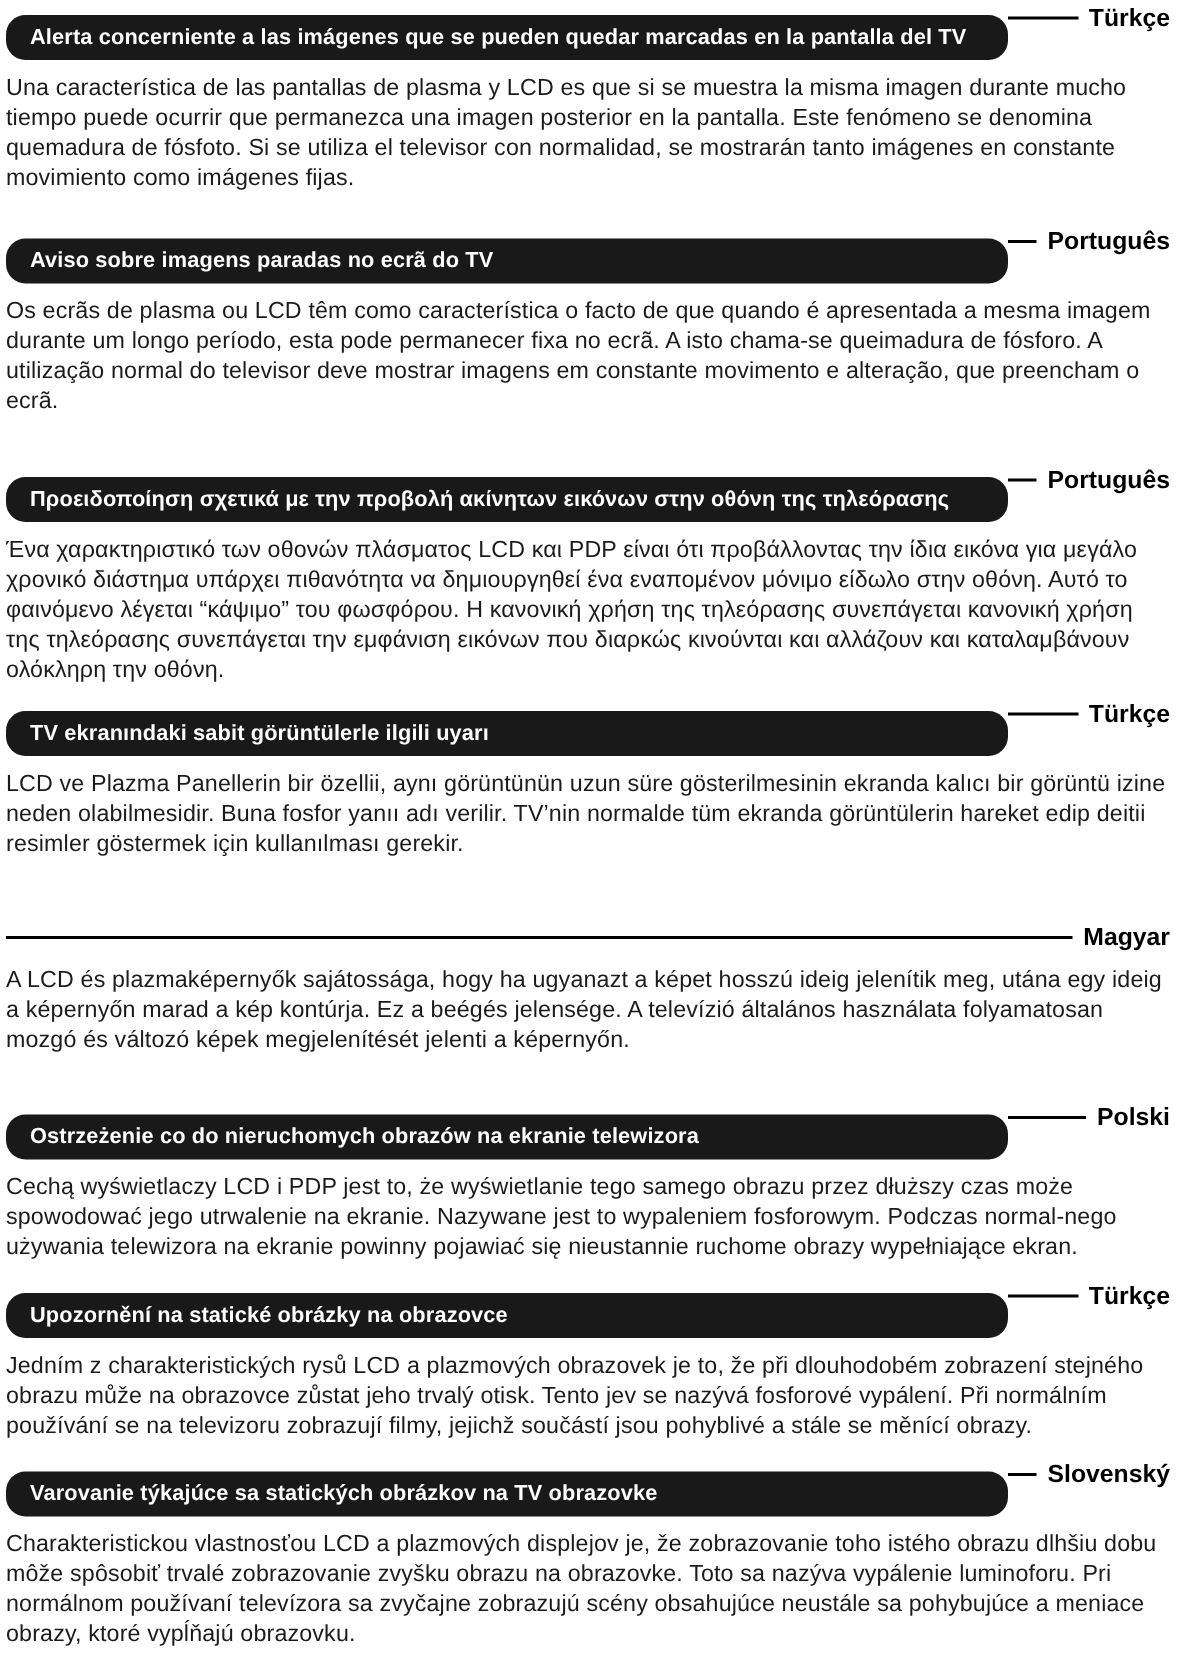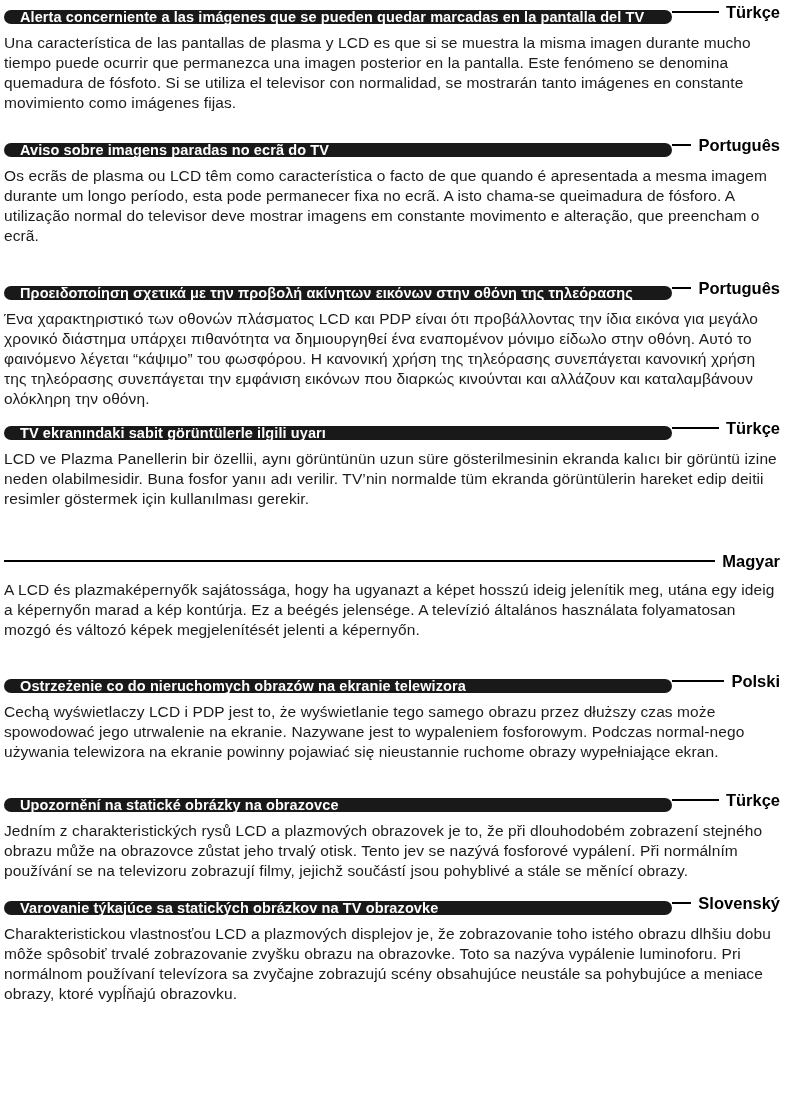--- a/index.html
+++ b/index.html
@@ -18,34 +18,34 @@
   }
   .lang-section {
     margin-bottom: 24px;
   }
   
   .lang-section:nth-of-type(1) { margin-bottom: 22px; }
   .lang-section:nth-of-type(2) { margin-bottom: 32px; }
   .lang-section:nth-of-type(3) { margin-bottom: 9px; }
   .lang-section:nth-of-type(4) { margin-bottom: 42px; }
   .lang-section:nth-of-type(5) { margin-bottom: 31px; }
-  .lang-section:nth-of-type(6) { margin-bottom: 28px; }
+  .lang-section:nth-of-type(6) { margin-bottom: 12px; }
   .lang-section:nth-of-type(7) { margin-bottom: 12px; }
   .lang-section:nth-of-type(8) { margin-bottom: 0; }
 
   .header-row {
     display: flex;
     align-items: flex-start;
   }
   .pill {
     flex: 0 0 auto;
     width: 668px;
     box-sizing: border-box;
     margin-top: 8px;
-    height: 14px;
+    height: 30px;
     background: #191919;
     border-radius: 13px;
     display: flex;
     align-items: center;
     padding: 0 16px;
     overflow: hidden;
   }
   .pill-text {
     color: #ffffff;
     font-weight: bold;

